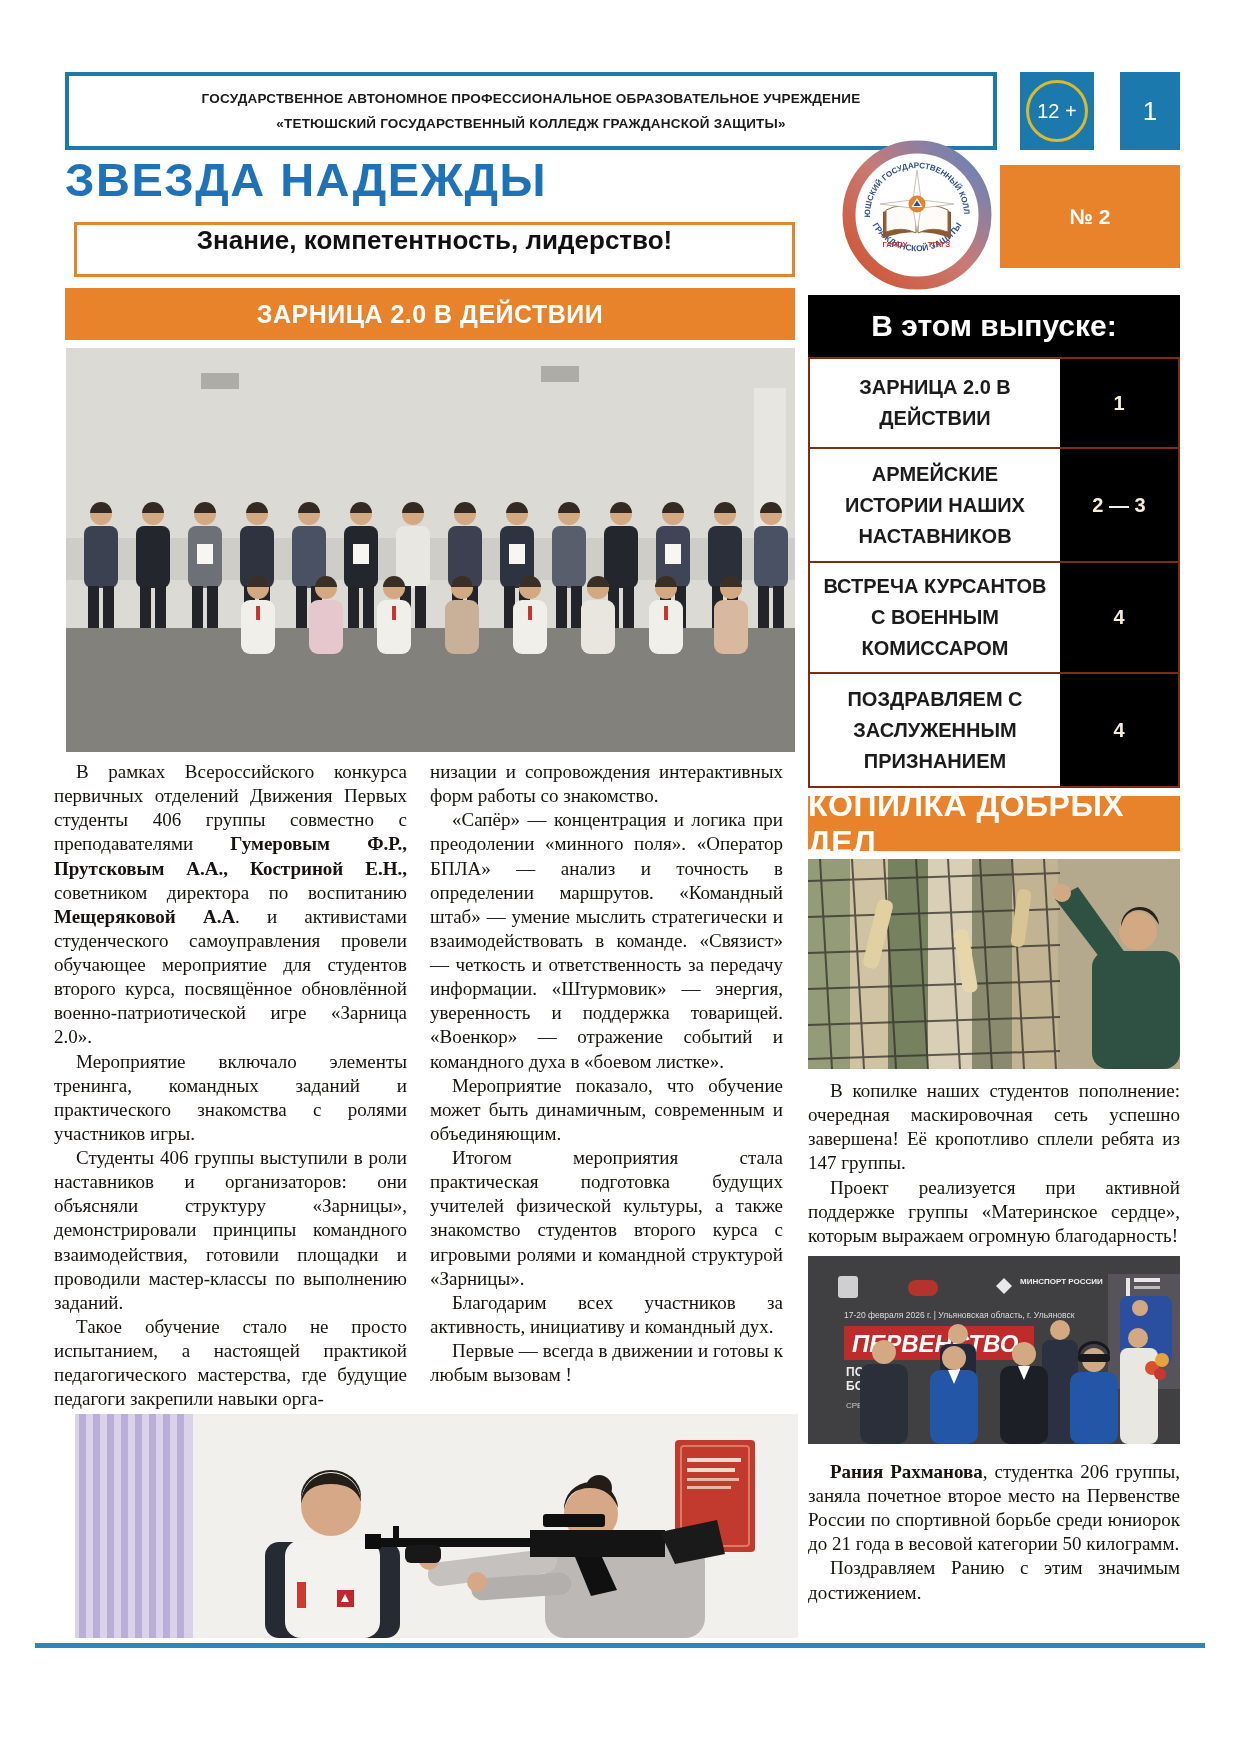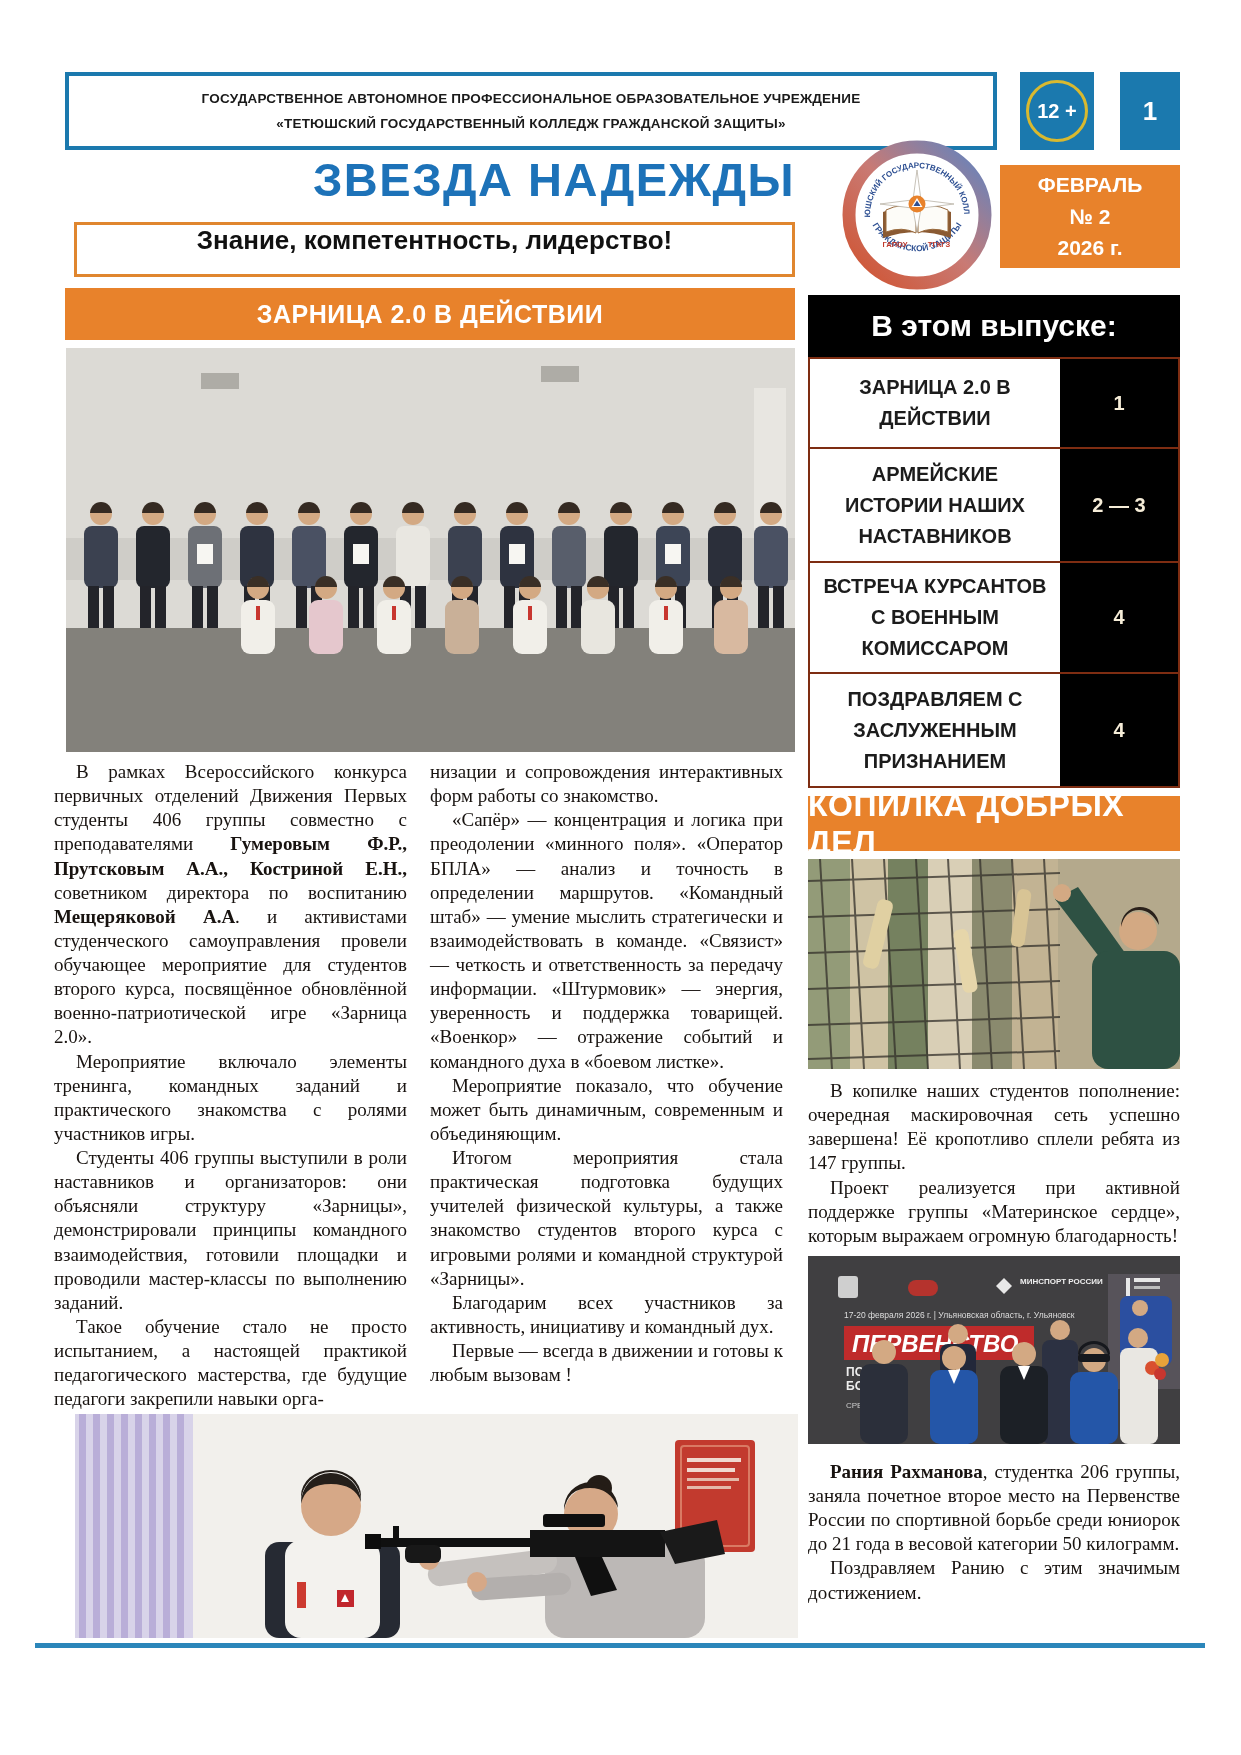--- a/index.html
+++ b/index.html
@@ -4,34 +4,34 @@
 <style>
   html,body{margin:0;padding:0;background:#ffffff;}
   .page{position:relative;width:1241px;height:1755px;background:#ffffff;overflow:hidden;
         font-family:"Liberation Sans",sans-serif;}
   
   .inst-box{position:absolute;left:65px;top:72px;width:932px;height:78px;box-sizing:border-box;
             border:4px solid #1b79ae;display:flex;flex-direction:column;justify-content:center;
             align-items:center;gap:10px;background:#fff;}
   .inst-line{font-size:13.5px;font-weight:700;color:#1a1a1a;letter-spacing:.2px;text-align:center;}
   .badge{position:absolute;top:72px;height:78px;background:#1b79ae;display:flex;align-items:center;
-         justify-content:center;color:#fff;font-weight:700;}
+         justify-content:center;color:#fff;font-weight:400;}
   .badge-age{left:1020px;width:74px;}
   .age-circle{width:62px;height:62px;border:3px solid #d9b92f;border-radius:50%;box-sizing:border-box;
               display:flex;align-items:center;justify-content:center;font-size:20px;color:#fff;}
   .badge-num{left:1120px;width:60px;font-size:26px;}
-  .paper-title{position:absolute;left:65px;top:152px;width:730px;text-align:right;
+  .paper-title{position:absolute;left:65px;top:152px;width:730px;text-align:left;
                font-size:47px;font-weight:700;color:#1d72b8;letter-spacing:1.5px;}
   .slogan-box{position:absolute;left:74px;top:222px;width:721px;height:55px;box-sizing:border-box;
               border:3px solid #e0862e;display:flex;align-items:flex-start;justify-content:center;}
   .slogan-text{font-size:26px;font-weight:700;color:#111;}
   .logo-wrap{position:absolute;left:842px;top:140px;width:150px;height:150px;}
   .date-box{position:absolute;left:1000px;top:165px;width:180px;height:103px;background:#e8822b;
             display:flex;flex-direction:column;align-items:center;justify-content:center;
-            color:#fff;font-weight:700;font-size:21px;line-height:1.5;}
+            color:#fff;font-weight:700;font-size:21px;line-height:1.5;gap:28px;}
   
   .banner{background:#e8822b;color:#fff;font-weight:700;display:flex;align-items:center;
           justify-content:center;letter-spacing:.5px;}
   .main-banner{position:absolute;left:65px;top:288px;width:730px;height:52px;font-size:25px;}
   
   .group-photo{position:absolute;left:66px;top:348px;width:729px;height:404px;}
   .article{position:absolute;left:54px;top:760px;width:730px;display:flex;gap:23px;}
   .acol{width:353px;}
   .article p, .side-text p{margin:0;font-family:"Liberation Serif",serif;font-size:19px;
       line-height:1.27;text-align:justify;text-indent:22px;color:#181310;}

